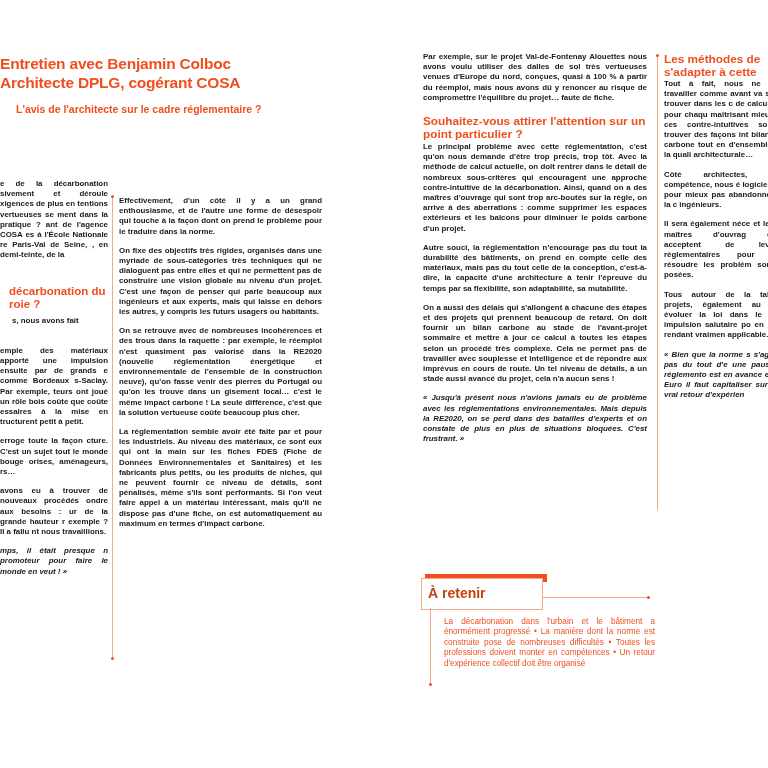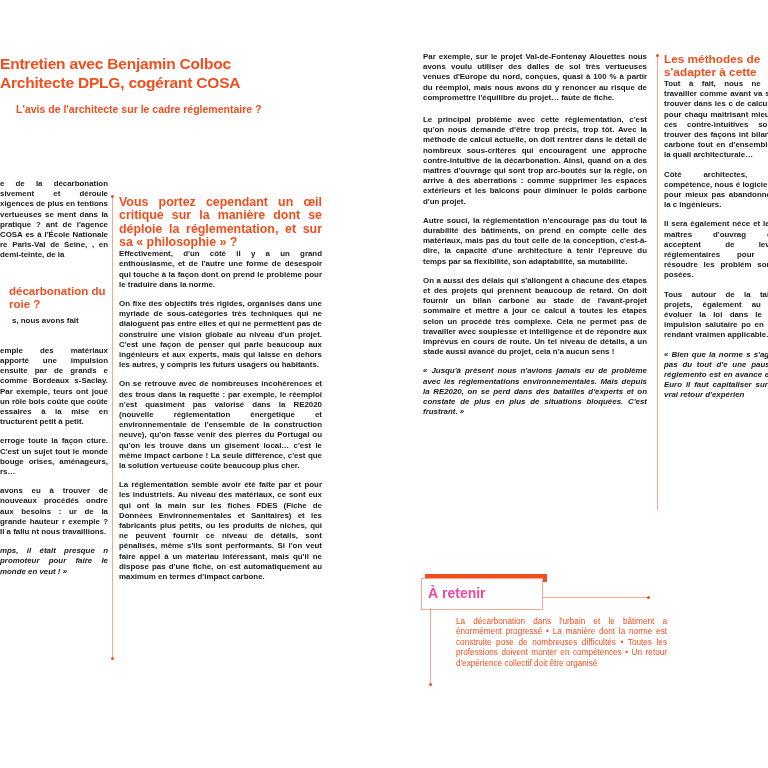--- a/index.html
+++ b/index.html
@@ -8,23 +8,23 @@
   .title { left: 0; top: 54px; font-family: "Liberation Sans", sans-serif; font-weight: bold; font-size: 15.5px; line-height: 19px; color: #f04e1e; white-space: nowrap; letter-spacing: -0.2px; }
   .subtitle { left: 16px; top: 103px; font-family: "Liberation Sans", sans-serif; font-weight: bold; font-size: 10.5px; color: #f04e1e; white-space: nowrap; }
   .body-text { font-family: "Liberation Sans", sans-serif; font-size: 7.9px; line-height: 10.2px; font-weight: bold; text-align: justify; margin: 0 0 9px 0; }
   .body-text.italic { font-style: italic; }
   .col { overflow: hidden; }
   .h-q { font-family: "Liberation Sans", sans-serif; font-weight: bold; color: #f04e1e; margin: 0; }
   .rule-v { width: 1px; background: #f5a88b; }
   .rule-dot { width: 3px; height: 3px; background: #f04e1e; border-radius: 50%; }
   .retenir-box { left: 421px; top: 578px; width: 120px; height: 30px; border: 1px solid #f5a88b; background: #fff; }
   .retenir-bar { left: 425px; top: 574px; width: 122px; height: 8px; background: #f04e1e; }
-  .retenir-title { left: 428px; top: 585px; font-family: "Liberation Sans", sans-serif; font-weight: bold; font-size: 14px; color: #ec4899; white-space: nowrap; }
+  .retenir-title { left: 428px; top: 585px; font-family: "Liberation Sans", sans-serif; font-weight: bold; font-size: 14px; color: #c2410c; white-space: nowrap; }
   .retenir-line { left: 542px; top: 597px; width: 106px; height: 1px; background: #f5a88b; }
-  .retenir-text { left: 456px; top: 617px; width: 211px; font-family: "Liberation Sans", sans-serif; font-size: 8.2px; line-height: 10.4px; color: #f04e1e; text-align: justify; }
+  .retenir-text { left: 444px; top: 617px; width: 211px; font-family: "Liberation Sans", sans-serif; font-size: 8.2px; line-height: 10.4px; color: #f04e1e; text-align: justify; }
 </style>
 </head>
 <body>
 
 <div class="abs title">
   <div>Entretien avec Benjamin Colboc</div>
   <div>Architecte DPLG, cogérant COSA</div>
 </div>
 <div class="abs subtitle">L'avis de l'architecte sur le cadre réglementaire ?</div>
 
@@ -36,29 +36,29 @@
   <p class="body-text">erroge toute la façon cture. C'est un sujet tout le monde bouge orises, aménageurs, rs…</p>
   <p class="body-text">avons eu à trouver de nouveaux procédés ondre aux besoins : ur de la grande hauteur r exemple ? Il a fallu nt nous travaillions.</p>
   <p class="body-text italic">mps, il était presque n promoteur pour faire le monde en veut ! »</p>
 </div>
 
 <div class="abs rule-v" style="left:112px; top:196px; height:462px;"></div>
 <div class="abs rule-dot" style="left:111px; top:195px;"></div>
 <div class="abs rule-dot" style="left:111px; top:657px;"></div>
 
 <div class="abs col" style="left:119px; top:196px; width:203px; height:470px;">
-  <p class="h-q" style="font-size:12.4px; line-height:13.3px; text-align:justify;">Vous portez cependant un œil critique sur la manière dont se déploie la réglementation, et sur sa « philosophie » ?</p>
   <p class="body-text">Effectivement, d'un côté il y a un grand enthousiasme, et de l'autre une forme de désespoir qui touche à la façon dont on prend le problème pour le traduire dans la norme.</p>
   <p class="body-text">On fixe des objectifs très rigides, organisés dans une myriade de sous-catégories très techniques qui ne dialoguent pas entre elles et qui ne permettent pas de construire une vision globale au niveau d'un projet. C'est une façon de penser qui parle beaucoup aux ingénieurs et aux experts, mais qui laisse en dehors les autres, y compris les futurs usagers ou habitants.</p>
   <p class="body-text">On se retrouve avec de nombreuses incohérences et des trous dans la raquette : par exemple, le réemploi n'est quasiment pas valorisé dans la RE2020 (nouvelle réglementation énergétique et environnementale de l'ensemble de la construction neuve), qu'on fasse venir des pierres du Portugal ou qu'on les trouve dans un gisement local… c'est le même impact carbone ! La seule différence, c'est que la solution vertueuse coûte beaucoup plus cher.</p>
   <p class="body-text">La réglementation semble avoir été faite par et pour les industriels. Au niveau des matériaux, ce sont eux qui ont la main sur les fiches FDES (Fiche de Données Environnementales et Sanitaires) et les fabricants plus petits, ou les produits de niches, qui ne peuvent fournir ce niveau de détails, sont pénalisés, même s'ils sont performants. Si l'on veut faire appel à un matériau intéressant, mais qu'il ne dispose pas d'une fiche, on est automatiquement au maximum en termes d'impact carbone.</p>
 </div>
 
 <div class="abs col" style="left:423px; top:52px; width:224px; height:520px;">
   <p class="body-text" style="margin-bottom:12px;">Par exemple, sur le projet Val-de-Fontenay Alouettes nous avons voulu utiliser des dalles de sol très vertueuses venues d'Europe du nord, conçues, quasi à 100 % à partir du réemploi, mais nous avons dû y renoncer au risque de compromettre l'équilibre du projet… faute de fiche.</p>
+  <p class="h-q" style="font-size:11.8px; line-height:13px; margin-bottom:1px;">Souhaitez-vous attirer l'attention sur un point particulier ?</p>
   <p class="body-text">Le principal problème avec cette réglementation, c'est qu'on nous demande d'être trop précis, trop tôt. Avec la méthode de calcul actuelle, on doit rentrer dans le détail de nombreux sous-critères qui encouragent une approche contre-intuitive de la décarbonation. Ainsi, quand on a des maîtres d'ouvrage qui sont trop arc-boutés sur la règle, on arrive à des aberrations : comme supprimer les espaces extérieurs et les balcons pour diminuer le poids carbone d'un projet.</p>
   <p class="body-text">Autre souci, la réglementation n'encourage pas du tout la durabilité des bâtiments, on prend en compte celle des matériaux, mais pas du tout celle de la conception, c'est-à-dire, la capacité d'une architecture à tenir l'épreuve du temps par sa flexibilité, son adaptabilité, sa mutabilité.</p>
   <p class="body-text">On a aussi des délais qui s'allongent à chacune des étapes et des projets qui prennent beaucoup de retard. On doit fournir un bilan carbone au stade de l'avant-projet sommaire et mettre à jour ce calcul à toutes les étapes selon un procédé très complexe. Cela ne permet pas de travailler avec souplesse et intelligence et de répondre aux imprévus en cours de route. Un tel niveau de détails, à un stade aussi avancé du projet, cela n'a aucun sens !</p>
   <p class="body-text italic">« Jusqu'à présent nous n'avions jamais eu de problème avec les réglementations environnementales. Mais depuis la RE2020, on se perd dans des batailles d'experts et on constate de plus en plus de situations bloquées. C'est frustrant. »</p>
 </div>
 
 <div class="abs retenir-bar"></div>
 <div class="abs retenir-box"></div>
 <div class="abs retenir-title">À retenir</div>
 <div class="abs retenir-line"></div>

